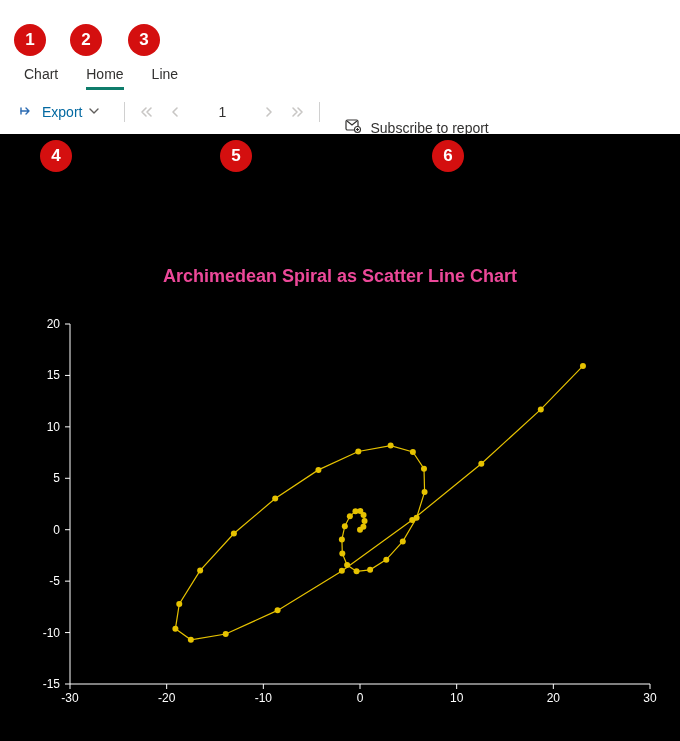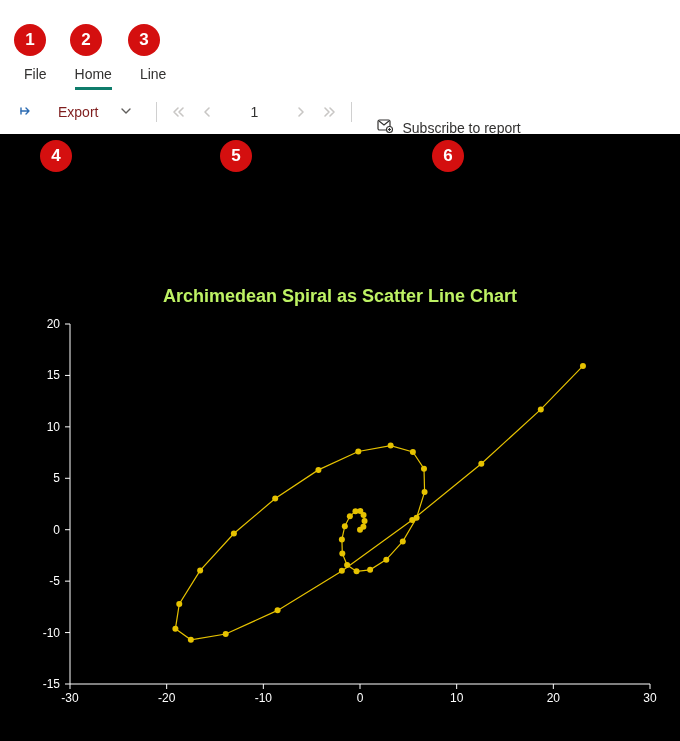--- a/index.html
+++ b/index.html
@@ -36,24 +36,24 @@
     display: flex;
     align-items: center;
     height: 44px;
     padding: 0 10px;
     gap: 6px;
     border-bottom: 0;
   }
   .export-btn {
     display: inline-flex;
     align-items: center;
-    gap: 22px;
+    gap: 6px;
     padding: 4px 10px;
     font-size: 14px;
-    color: #7f1d1d;
+    color: #0369a1;
     cursor: pointer;
     border-radius: 2px;
     justify-content: space-between;
   }
   .vdiv {
     width: 1px; height: 20px; background: #d0d0d0; margin: 0 8px;
   }
   .pager {
     display: inline-flex;
     align-items: center;
@@ -101,27 +101,27 @@
   }
 
   
   .chart-wrap {
     background: #000;
     width: 680px;
     height: 607px;
     position: relative;
   }
   .chart-title {
-    color: #bef264;
+    color: #ec4899;
     font-size: 18px;
     font-weight: 700;
     text-align: center;
     width: 100%;
     position: absolute;
-    top: 152px;
+    top: 132px;
   }
   svg.chart {
     position: absolute;
     top: 180px;
     left: 10px;
   }
   .axis text {
     fill: #fff;
     font-size: 12px;
     font-family: "Segoe UI", Arial, sans-serif;
@@ -144,21 +144,21 @@
 <body>
 
 <div class="badge" style="left:14px; top:24px;">1</div>
 <div class="badge" style="left:70px; top:24px;">2</div>
 <div class="badge" style="left:128px; top:24px;">3</div>
 <div class="badge" style="left:40px; top:140px;">4</div>
 <div class="badge" style="left:220px; top:140px;">5</div>
 <div class="badge" style="left:432px; top:140px;">6</div>
 
 <div class="menubar">
-  <div class="tab">File</div>
+  <div class="tab">Chart</div>
   <div class="tab active">Home</div>
   <div class="tab">Line</div>
 </div>
 
 <div class="toolbar">
   <div class="export-btn">
     <span>
       <svg width="16" height="16" viewBox="0 0 16 16">
           <path d="M1 8 H9 M6 5 L9 8 L6 11" stroke="#2b6bb2" stroke-width="1.4" fill="none" stroke-linecap="round" stroke-linejoin="round"></path>
           <path d="M1 5 V11" stroke="#2b6bb2" stroke-width="1.4" fill="none" stroke-linecap="round"></path>

